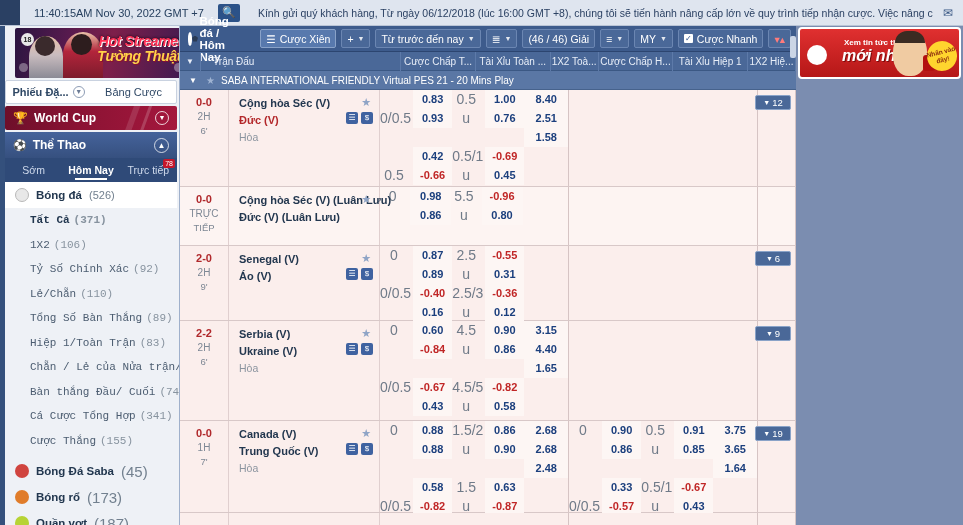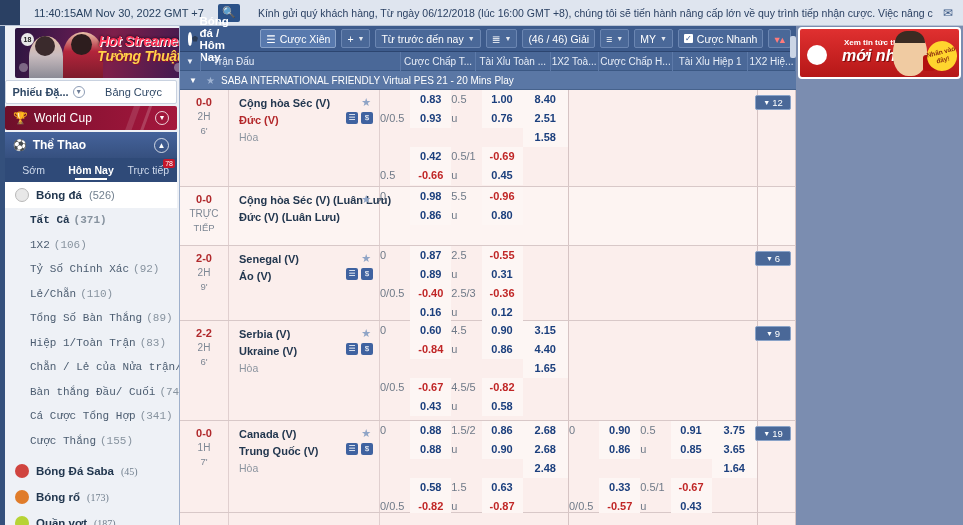--- a/index.html
+++ b/index.html
@@ -80,21 +80,21 @@
   .circ{display:inline-block;width:12px;height:12px;border-radius:50%;
     border:1px solid #8e9db5;color:#6b7b95;font-size:7px;line-height:10px;text-align:center;}
 
   .worldcup{
     position:absolute;left:5px;top:80px;width:172px;height:24px;
     background:linear-gradient(90deg,#6e0f2a 0%,#8c1334 45%,#a4173d 100%);
     color:#fff;display:flex;align-items:center;padding:0 8px;gap:6px;
     border-radius:2px;overflow:hidden;
   }
   .worldcup .cup{font-size:12px;}
-  .worldcup .wtxt{font-weight:normal;font-size:12px;letter-spacing:.2px;}
+  .worldcup .wtxt{font-weight:bold;font-size:12px;letter-spacing:.2px;}
   .worldcup .wchev{margin-left:auto;width:14px;height:14px;border-radius:50%;
      border:1px solid rgba(255,255,255,.8);font-size:7px;line-height:12px;text-align:center;}
   .worldcup .stripe{position:absolute;right:30px;top:-6px;width:3px;height:40px;
      background:rgba(255,255,255,.18);transform:rotate(20deg);}
   .worldcup .stripe2{position:absolute;right:42px;top:-6px;width:6px;height:40px;
      background:rgba(255,255,255,.12);transform:rotate(20deg);}
 
   .thethao{
     position:absolute;left:5px;top:106px;width:172px;height:26px;
     background:linear-gradient(180deg,#45639b 0%,#36507f 100%);
@@ -134,21 +134,21 @@
   }
   .subitem.active{font-weight:bold;color:#22374f;}
   .subitem .cnt{color:#87939f;margin-left:4px;}
 
   .sportrow2{
     position:absolute;left:5px;width:172px;height:26px;background:#eef1f6;
     display:flex;align-items:center;gap:7px;padding:0 10px;cursor:pointer;
   }
   .sportrow2 .ico{width:14px;height:14px;border-radius:50%;flex:none;position:relative;}
   .sportrow2 .nm{font-weight:bold;font-size:11.5px;color:#22374f;}
-  .sportrow2 .ct{color:#72808f;font-size:10px;font-family:Liberation Serif, serif;}
+  .sportrow2 .ct{color:#72808f;font-size:15px;}
 
   
   .main{position:absolute;left:180px;top:26px;width:616px;height:499px;background:#f7f2f2;}
 
   .mhead{
     height:26px;background:#3d5b8c;display:flex;align-items:center;padding-left:8px;gap:7px;
     color:#fff;border-bottom:1px solid #2c4570;
   }
   .mhead .ball{width:14px;height:14px;border-radius:50%;background:#fff;position:relative;}
   .mhead .ball:after{content:"";position:absolute;left:4px;top:4px;width:6px;height:6px;
@@ -210,21 +210,21 @@
   .obox{display:flex;}
   .ocol{display:flex;flex-direction:column;}
   .ocol.hdcp{width:33px;align-items:flex-end;padding-right:3px;}
   .ocol.val{width:45px;align-items:center;}
   .ocol.line{width:33px;align-items:flex-end;padding-right:3px;}
   .ocol.val2{width:45px;align-items:center;}
   .ocol.x12{width:50px;align-items:center;}
   .ocell{height:19px;line-height:19px;font-size:11px;font-weight:bold;width:100%;text-align:center;}
   .ocell.blue{color:#1b3f7d;background:#fdf6f4;cursor:pointer;}
   .ocell.red{color:#c02626;background:#fdf6f4;cursor:pointer;}
-  .ocell.muted{color:#6f7a88;font-weight:normal;font-size:11px;background:transparent;text-align:left;padding-right:2px;}
+  .ocell.muted{color:#6f7a88;font-weight:normal;font-size:14px;background:transparent;text-align:center;padding-right:2px;}
   .ocell.empty{background:transparent;}
 
   .morebtn{
     position:absolute;right:5px;top:5px;width:36px;height:15px;background:#4a6898;
     border:1px solid #8aa3c8;color:#fff;font-size:9.5px;border-radius:2px;
     display:flex;align-items:center;justify-content:center;gap:2px;cursor:pointer;
   }
   .morebtn .cv{font-size:7px;}
 
   

